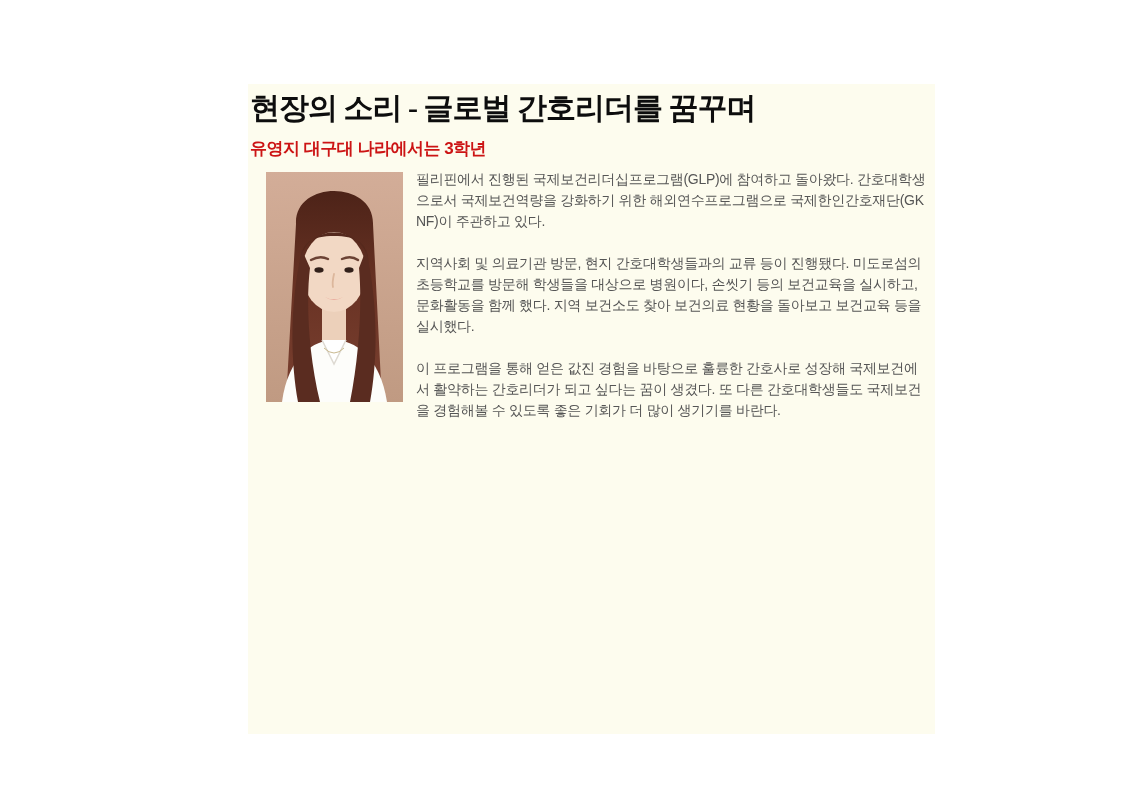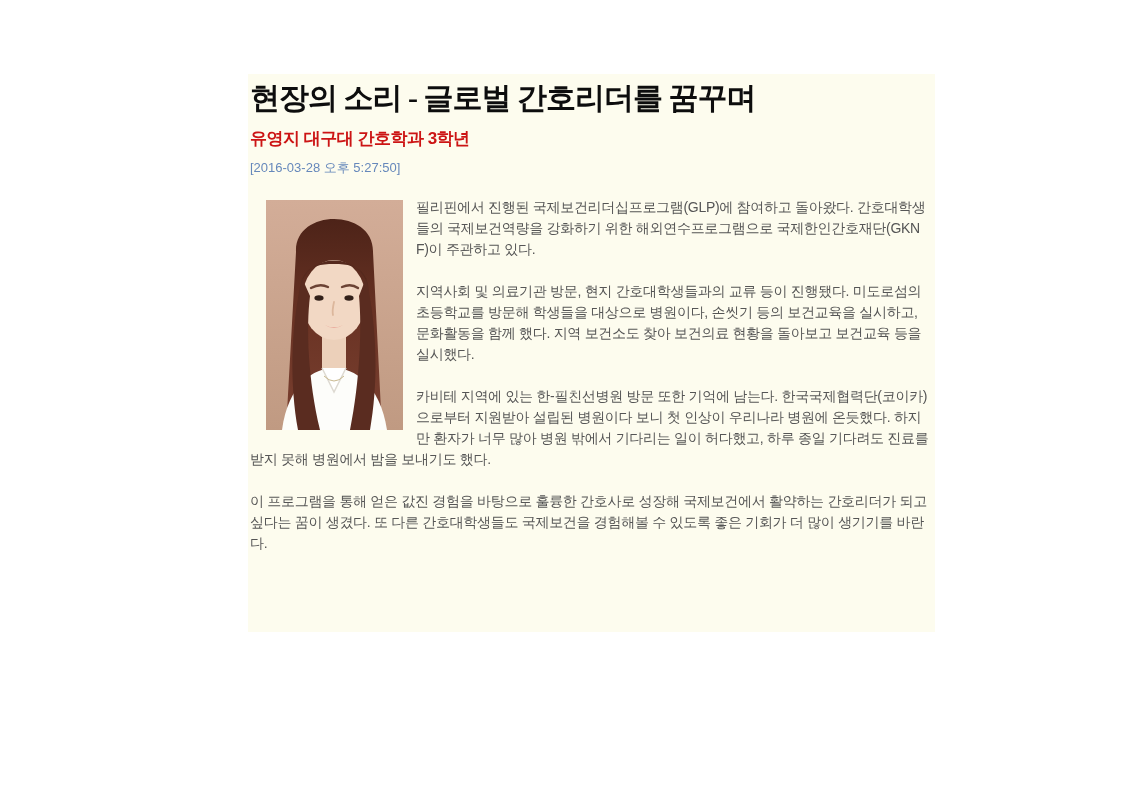--- a/index.html
+++ b/index.html
@@ -11,23 +11,23 @@
   .page {
     position: relative;
     width: 1122px;
     height: 793px;
     background: #ffffff;
     overflow: hidden;
   }
   .article {
     position: absolute;
     left: 248px;
-    top: 74px;
+    top: 84px;
     width: 687px;
-    height: 558px;
+    height: 650px;
     background: #fdfcee;
     box-sizing: border-box;
     padding: 4px 6px 14px 2px;
     overflow: hidden;
   }
   .title {
     font-family: "Liberation Serif", "DejaVu Serif", serif;
     font-size: 30px;
     font-weight: bold;
     color: #0d0d0d;
@@ -68,23 +68,22 @@
   .photo svg { display: block; }
 </style>
 </head>
 <body>
 
 <div class="page">
   <div class="article">
 
     <h1 class="title">현장의 소리 - 글로벌 간호리더를 꿈꾸며</h1>
 
-    <div class="subtitle">유영지 대구대 간호학과 3학년</div>
+    <div class="subtitle">유영지 대구대 나라에서는 3학년</div>
 
-    <div class="dateline">[2016-03-28 오후 5:27:50]</div>
 
     <div class="body-text">
 
       <div class="photo">
         <svg viewBox="0 0 137 230" width="137" height="230" xmlns="http://www.w3.org/2000/svg">
           <defs>
             <linearGradient id="bgGrad" x1="0" y1="0" x2="0" y2="1">
               <stop offset="0" stop-color="#d3ad98"></stop>
               <stop offset="1" stop-color="#c09a82"></stop>
             </linearGradient>
@@ -118,20 +117,19 @@
 
           <path d="M56,168 L68,192 L80,168" stroke="#dedad2" stroke-width="1.5" fill="#ffffff"></path>
 
           <path d="M58,176 q10,10 20,0" stroke="#c9b98f" stroke-width="1" fill="none"></path>
 
           <path d="M36,78 C24,130 24,186 32,230 L54,230 C42,180 40,128 44,96 Z" fill="#5a2c20"></path>
           <path d="M100,78 C112,130 112,186 104,230 L84,230 C94,180 96,128 93,96 Z" fill="#5a2c20"></path>
         </svg>
       </div>
 
-      <p>필리핀에서 진행된 국제보건리더십프로그램(GLP)에 참여하고 돌아왔다. 간호대학생들의 국제보건역량을 강화하기 위한 해외연수프로그램으로 국제한인간호재단(GKNF)이 주관하고 있다.</p>
+      <p>필리핀에서 진행된 국제보건리더십프로그램(GLP)에 참여하고 돌아왔다. 간호대학생으로서 국제보건역량을 강화하기 위한 해외연수프로그램으로 국제한인간호재단(GKNF)이 주관하고 있다.</p>
       <p>지역사회 및 의료기관 방문, 현지 간호대학생들과의 교류 등이 진행됐다. 미도로섬의 초등학교를 방문해 학생들을 대상으로 병원이다, 손씻기 등의 보건교육을 실시하고, 문화활동을 함께 했다. 지역 보건소도 찾아 보건의료 현황을 돌아보고 보건교육 등을 실시했다.</p>
-      <p>카비테 지역에 있는 한-필친선병원 방문 또한 기억에 남는다. 한국국제협력단(코이카)으로부터 지원받아 설립된 병원이다 보니 첫 인상이 우리나라 병원에 온듯했다. 하지만 환자가 너무 많아 병원 밖에서 기다리는 일이 허다했고, 하루 종일 기다려도 진료를 받지 못해 병원에서 밤을 보내기도 했다.</p>
       <p>이 프로그램을 통해 얻은 값진 경험을 바탕으로 훌륭한 간호사로 성장해 국제보건에서 활약하는 간호리더가 되고 싶다는 꿈이 생겼다. 또 다른 간호대학생들도 국제보건을 경험해볼 수 있도록 좋은 기회가 더 많이 생기기를 바란다.</p>
 
     </div>
   </div>
 </div>
 
 </body></html>

